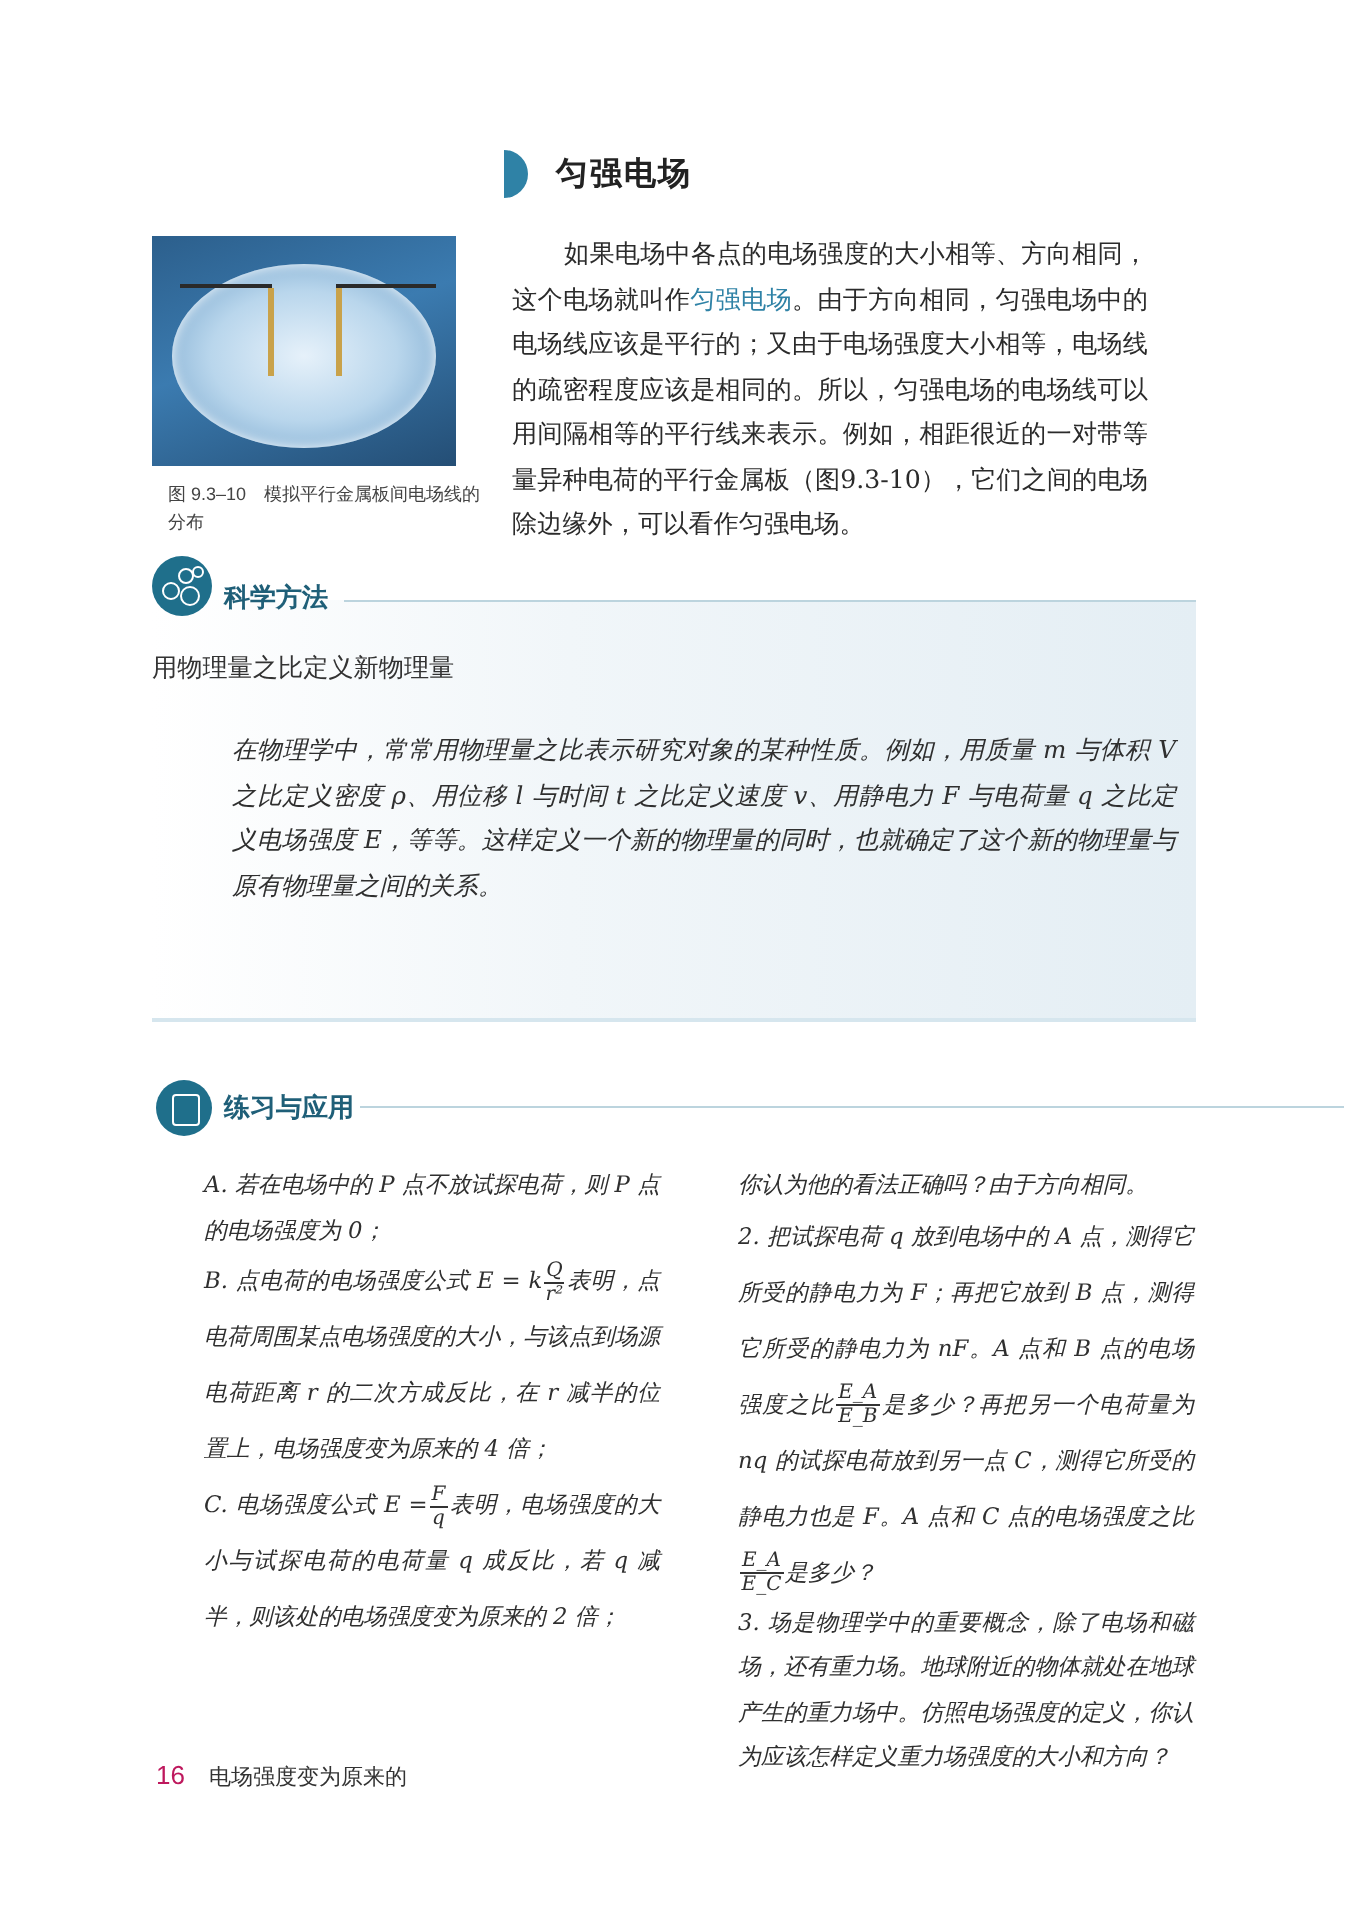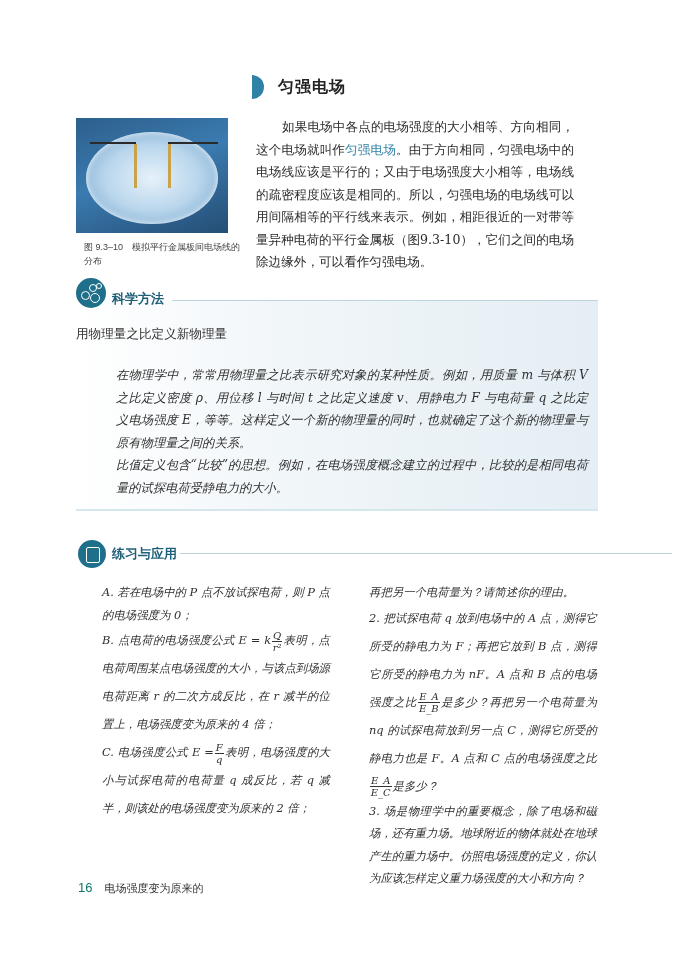--- a/index.html
+++ b/index.html
@@ -53,21 +53,21 @@
   .col-left { left:102px; }
   .col-right { left:369px; }
   .col p { margin:0; }
   .frac { display:inline-block; vertical-align:middle; text-align:center; font-size:10px; line-height:11px; margin:0 1px; }
   .frac span { display:block; }
   .frac .num { border-bottom:1px solid #333; padding:0 1px; }
   .tall { line-height:28px;font-style:italic; }
 
   
   .footer { left:78px; top:880px; display:flex; align-items:baseline; }
-  .page-num { font-size:13px; color:#0f766e; margin-right:12px; }
+  .page-num { font-size:13px; color:#be185d; margin-right:12px; }
   .book-name { font-size:11px; color:#333; }
 </style>
 </head>
 <body>
 
 <div class="abs sec-head sans">
   <div class="half-disc"></div>
   <span class="sec-title">匀强电场</span>
 </div>
 
@@ -92,21 +92,20 @@
     <i style="left:5px;top:13px;width:7px;height:7px;"></i>
     <i style="left:13px;top:6px;width:6px;height:6px;"></i>
     <i style="left:14px;top:15px;width:8px;height:8px;"></i>
     <i style="left:20px;top:5px;width:4px;height:4px;"></i>
   </div>
   <span class="method-label sans">科学方法</span>
 </div>
 <div class="abs method-title sans">用物理量之比定义新物理量</div>
 <div class="abs method-text">
   <div class="indent">在物理学中，常常用物理量之比表示研究对象的某种性质。例如，用质量 m 与体积 V 之比定义密度 ρ、用位移 l 与时间 t 之比定义速度 v、用静电力 F 与电荷量 q 之比定义电场强度 E，等等。这样定义一个新的物理量的同时，也就确定了这个新的物理量与原有物理量之间的关系。</div>
-  <div class="indent">比值定义包含“比较”的思想。例如，在电场强度概念建立的过程中，比较的是相同电荷量的试探电荷受静电力的大小。</div>
 </div>
 
 <div class="abs prac-head">
   <div class="prac-icon">
       <div class="page"></div>
     </div>
   <span class="prac-label sans">练习与应用</span>
 </div>
 <div class="abs prac-line"></div>
 
@@ -114,21 +113,21 @@
   <p style="text-indent:0;">A. 若在电场中的 P 点不放试探电荷，则 P 点的电场强度为 0；</p>
   <p class="tall">
     <span>B. 点电荷的电场强度公式 E = k</span><span class="frac"><span class="num">Q</span><span>r²</span></span><span>表明，点电荷周围某点电场强度的大小，与该点到场源电荷距离 r 的二次方成反比，在 r 减半的位置上，电场强度变为原来的 4 倍；</span>
   </p>
   <p class="tall">
     <span>C. 电场强度公式 E =</span><span class="frac"><span class="num">F</span><span>q</span></span><span>表明，电场强度的大小与试探电荷的电荷量 q 成反比，若 q 减半，则该处的电场强度变为原来的 2 倍；</span>
   </p>
 </div>
 
 <div class="abs col col-right">
-  <p>再把另一个电荷量为？请简述你的理由。</p>
+  <p>你认为他的看法正确吗？由于方向相同。</p>
   <p class="tall">
     <span>2. 把试探电荷 q 放到电场中的 A 点，测得它所受的静电力为 F；再把它放到 B 点，测得它所受的静电力为 nF。A 点和 B 点的电场强度之比</span><span class="frac"><span class="num">E_A</span><span>E_B</span></span><span>是多少？再把另一个电荷量为 nq 的试探电荷放到另一点 C，测得它所受的静电力也是 F。A 点和 C 点的电场强度之比</span><span class="frac"><span class="num">E_A</span><span>E_C</span></span><span>是多少？</span>
   </p>
   <p>3. 场是物理学中的重要概念，除了电场和磁场，还有重力场。地球附近的物体就处在地球产生的重力场中。仿照电场强度的定义，你认为应该怎样定义重力场强度的大小和方向？</p>
 </div>
 
 <div class="abs footer">
   <span class="page-num sans">16</span>
   <span class="book-name">电场强度变为原来的</span>
 </div>

